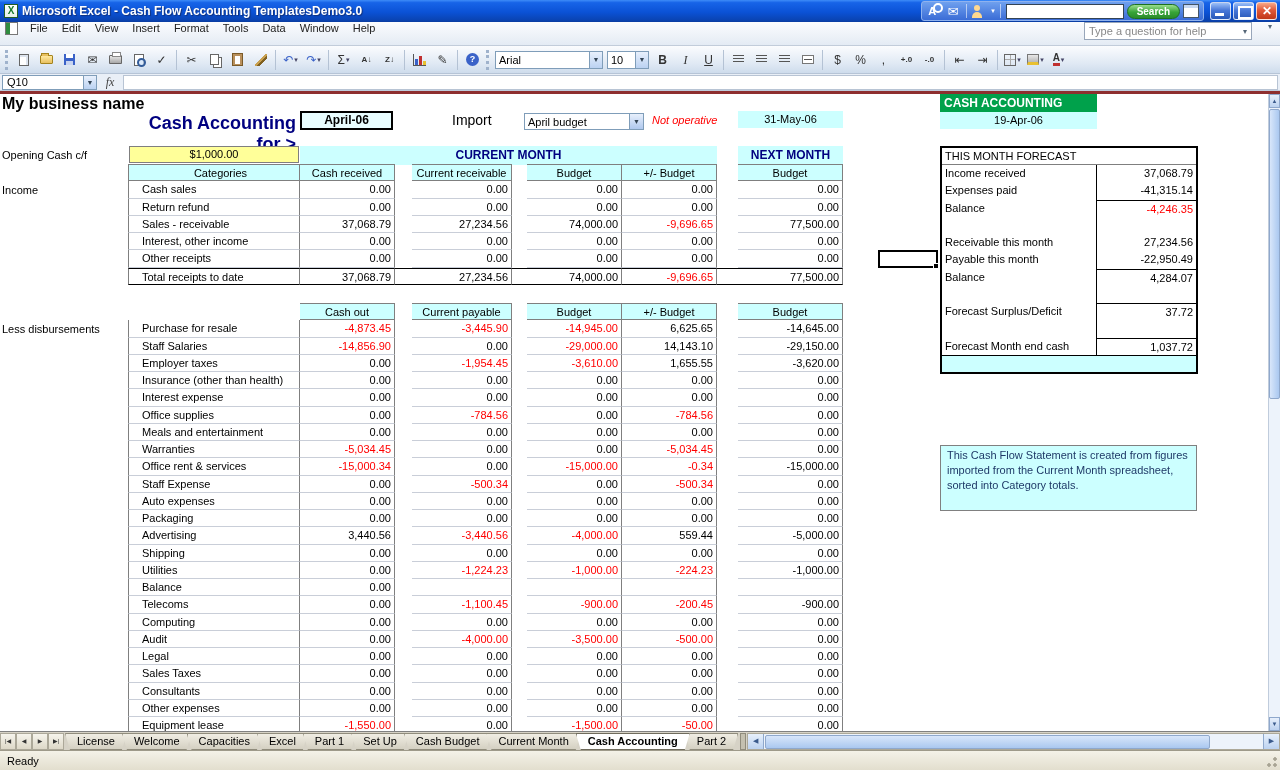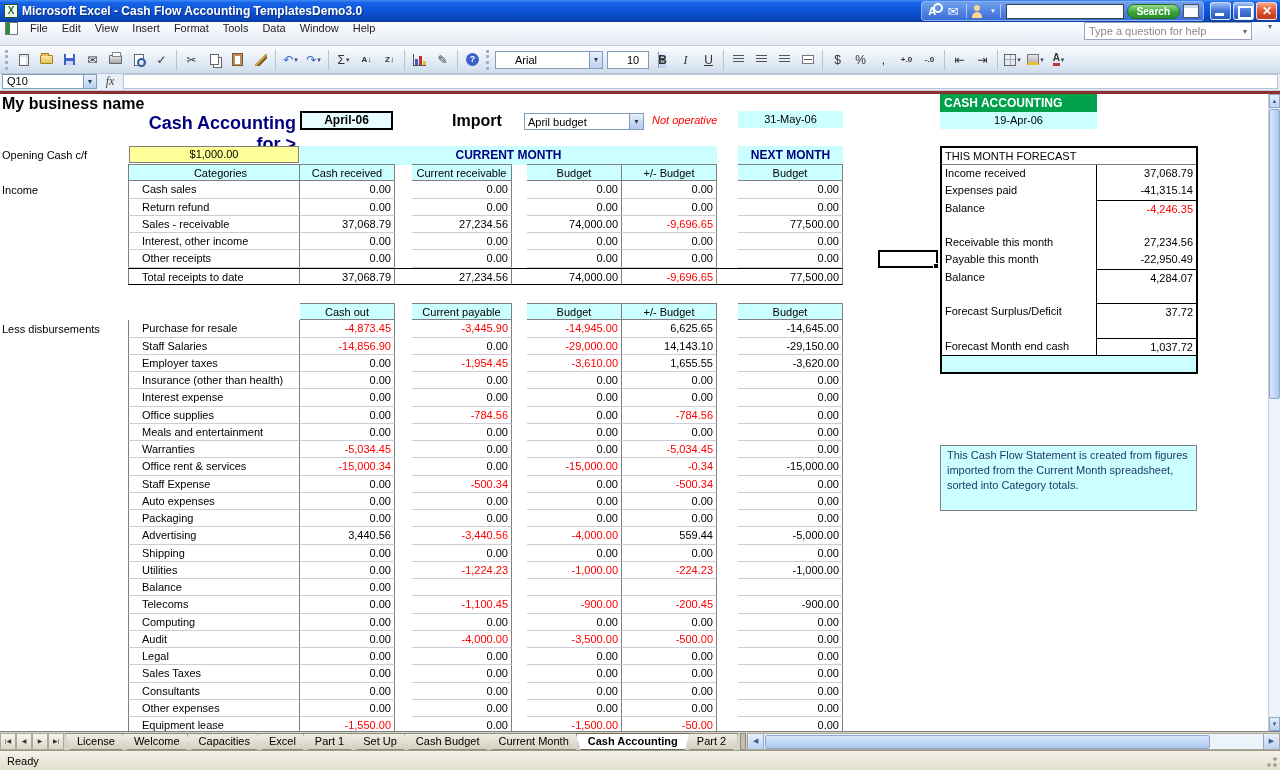--- a/index.html
+++ b/index.html
@@ -67,38 +67,38 @@
   .ic-brush{width:12px;height:12px;background:linear-gradient(135deg,transparent 42%,#C8A050 42%,#C8A050 58%,#806020 58%,#806020 70%,transparent 70%)}
   .ic-chart{width:13px;height:12px;border-left:1px solid #555;border-bottom:1px solid #555;background:linear-gradient(#3A62C8,#3A62C8) no-repeat 1px bottom/3px 6px,linear-gradient(#C03030,#C03030) no-repeat 5px bottom/3px 9px,linear-gradient(#E8C030,#E8C030) no-repeat 9px bottom/3px 4px}
   .ic-help{width:13px;height:13px;border-radius:50%;background:#3A62C8}
   .ic-help::before{content:"?";color:#fff;font-size:9px;font-weight:bold;display:block;text-align:center;line-height:13px}
   .ic-al,.ic-ac,.ic-ar{width:11px;height:9px;background:repeating-linear-gradient(#555 0 1px,transparent 1px 3px)}
   .ic-mc{width:12px;height:9px;border:1px solid #777;background:linear-gradient(#555,#555) center/8px 1px no-repeat #fff}
   .ic-borders{width:12px;height:12px;border:1px solid #666;background:linear-gradient(#AAA,#AAA) center/100% 1px no-repeat,linear-gradient(#AAA,#AAA) center/1px 100% no-repeat}
   .ic-fill{width:12px;height:11px;background:linear-gradient(#E8E8E8,#B8B8B8);border:1px solid #777;border-bottom:3px solid #E8C030}
   .fcA .gl{border-bottom:3px solid #C03030;line-height:10px;font-weight:bold;font-size:10px}
   .combo{height:18px;background:#fff;border:1px solid #7F9DB9;display:flex;align-items:center;margin:0 2px}
-  .combo .cb-text{padding:0 19px;flex:1}
+  .combo .cb-text{padding:0 3px;flex:1}
   .combo .cb-arrow{width:13px;height:16px;background:linear-gradient(#E8F0FC,#BBD2F2);border-left:1px solid #7F9DB9;text-align:center;font-size:7px;line-height:16px;color:#345}
   .combo-font{width:108px}.combo-size{width:42px}
 
   
-  .formulabar{height:17px;background:#E9EFF7;border-bottom:1px solid #C0CCDC;display:flex;}
+  .formulabar{height:17px;background:#E9EFF7;border-bottom:1px solid #C0CCDC;display:flex;align-items:center}
   .namebox{width:82px;height:15px;background:#fff;border:1px solid #7F9DB9;margin-left:2px;padding:0 4px;line-height:13px}
   .nb-arrow{width:13px;height:15px;background:linear-gradient(#E8F0FC,#BBD2F2);border:1px solid #7F9DB9;border-left:none;text-align:center;font-size:7px;line-height:14px;color:#345}
   .fx{width:26px;text-align:center;font-style:italic;font-family:"Liberation Serif",serif;color:#444;font-size:12px}
   .fml-input{flex:1;height:15px;background:#fff;border:1px solid #B8C4D4;margin-right:2px}
   .hr-red{height:3px;background:#8E2F2F}
 
   
   .sheet{position:relative;height:637px;background:#fff;overflow:hidden}
   .biz{font-size:16px;font-weight:bold}
   .caf{width:168px;text-align:right;color:#000080;font-weight:bold;font-size:18px}
   .period-box{width:93px;height:19px;border:2px solid #000;background:#E8FDFF;font-weight:bold;font-size:12px;text-align:center;line-height:15px}
-  .import-lb{font-weight:bold;font-size:16px}
+  .import-lb{font-weight:normal;font-size:14px}
   .import-combo{width:120px;height:17px;background:#fff;border:1px solid #7F9DB9;display:flex;align-items:center}
   .import-combo .cb-text{flex:1;padding:0 3px}
   .import-combo .cb-arrow{width:14px;height:15px;background:linear-gradient(#E8F0FC,#AFC8EE);border-left:1px solid #7F9DB9;text-align:center;font-size:7px;line-height:15px;color:#345}
   .notop{color:#FF0000;font-style:italic}
   .cyancell{background:#CCFFFF;text-align:center;line-height:17px}
   .green-hd{width:157px;height:18px;background:#00A14B;color:#fff;font-weight:bold;font-size:12px;line-height:18px;padding-left:4px}
   .ca-date{width:157px;height:17px}
   .open-lb{line-height:17px}
   .open-val{width:170px;height:17px;background:#FFFF99;border:1px solid #7F7F7F;text-align:center;line-height:15px}
   .band{background:#CCFFFF;color:#000080;font-weight:bold;font-size:12px;text-align:center;line-height:18px;height:18.5px}

